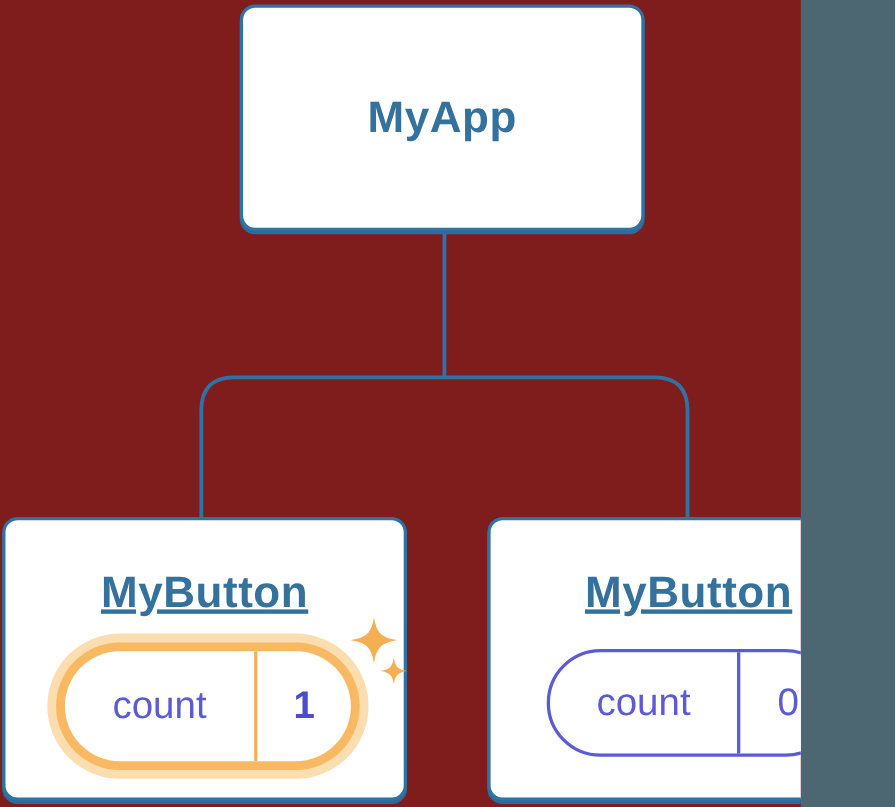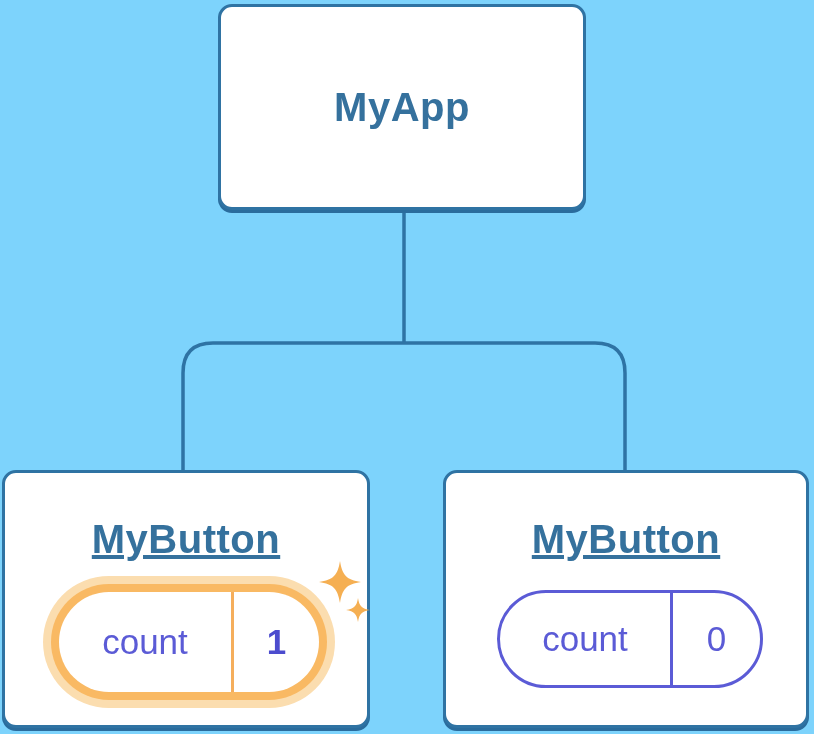--- a/index.html
+++ b/index.html
@@ -2,22 +2,22 @@
 <html><head>
 <meta charset="utf-8">
 <style>
   html,body{margin:0;padding:0;}
   body{
     font-family:"Liberation Sans","DejaVu Sans",sans-serif;
     background:#4C6771;
   }
   .stage{
     position:relative;
-    width:814px;height:734px;
-    background:#7dd3fc;
+    width:728px;height:734px;
+    background:#7f1d1d;
     overflow:hidden;
   }
   .connectors{
     position:absolute;left:0;top:0;width:814px;height:734px;
     pointer-events:none;
   }
   .card{
     position:absolute;
     background:#ffffff;
     border:3px solid #2F73A3;

